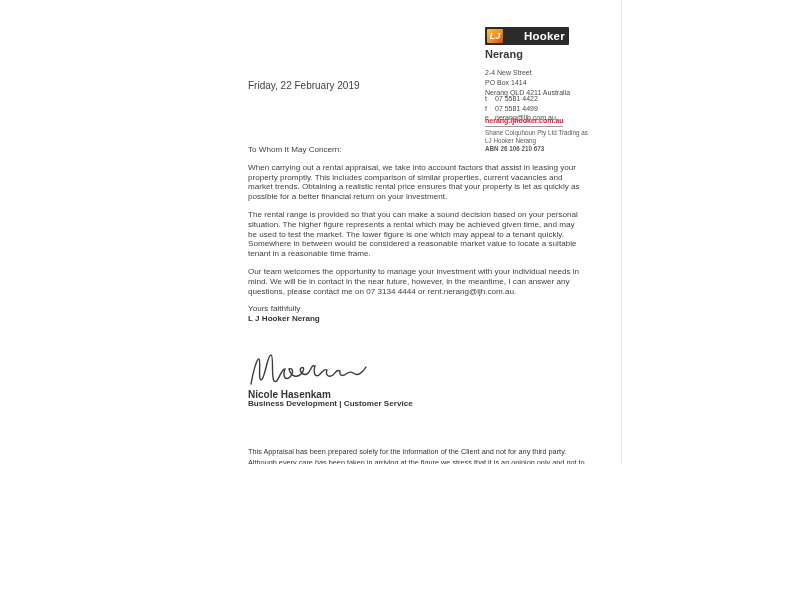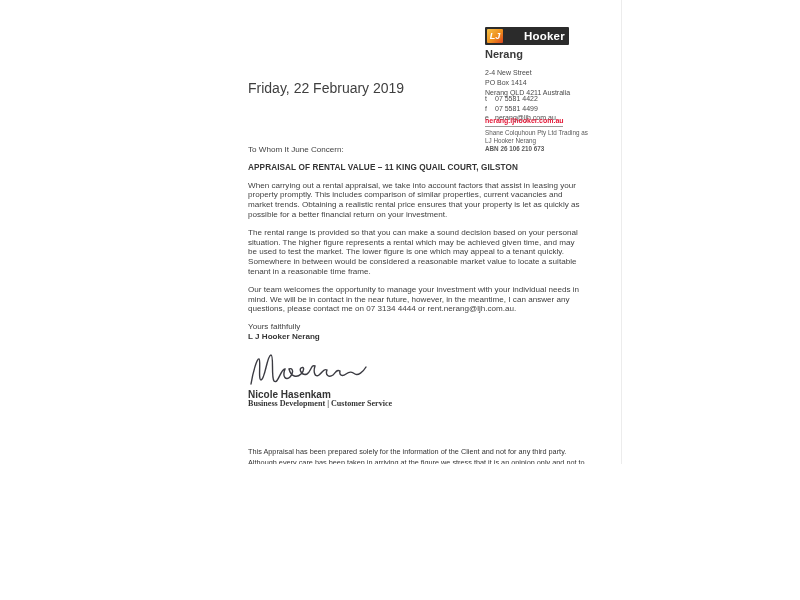--- a/index.html
+++ b/index.html
@@ -24,29 +24,29 @@
   .office-name { left:485px; top:48px; font-size:11px; font-weight:bold; color:#3a3a3a; }
   .addr { left:485px; top:68px; font-size:7px; line-height:10px; color:#4a4a4a; }
   .contact-rows { left:485px; top:94px; font-size:7px; line-height:9.5px; color:#4a4a4a; }
   .contact-rows .lbl { display:inline-block; width:10px; }
   .site { left:485px; top:117px; font-size:7px; font-weight:bold; color:#e31837; }
   .legal-rule { left:485px; top:126px; width:78px; height:1px; background:#9a9a9a; }
   .legal { left:485px; top:129px; font-size:6.3px; line-height:7.8px; color:#5a5a5a; }
   .legal .abn { font-weight:bold; }
 
   
-  .date { left:248px; top:80px; font-size:14px; }
+  .date { left:248px; top:80px; font-size:10px; }
   .body-block { left:248px; top:145px; width:332px; font-size:8.1px; line-height:9.8px; }
   .body-block p { margin-bottom:8px; }
   .subject { font-weight:bold; font-size:8.2px; letter-spacing:.1px; color:#353535; }
   .closing-line { margin-bottom:0 !important; }
   .company-line { font-weight:bold; margin-bottom:0 !important; color:#353535; }
   .sig-svg { left:245px; top:350px; }
   .sig-name { left:248px; top:389px; font-size:10px; font-weight:bold; color:#353535; }
-  .sig-title { left:248px; top:399px; font-size:8.1px; font-weight:bold; color:#353535;font-family:Liberation Serif, serif; }
+  .sig-title { left:248px; top:399px; font-size:8.1px; font-weight:bold; color:#353535; }
 
   
   .disclaimer { left:248px; top:446px; width:338px; font-size:7.3px; line-height:11px; color:#333; }
   .disclaimer h4 { font-size:7.3px; font-weight:bold; margin-bottom:1px; color:#222; }
 
   
   .footer { left:195px; top:546px; width:418px; height:49px; }
   .photo { position:absolute; top:0; height:49px; overflow:hidden; }
   .photo-old { left:0; width:91px;
     background:linear-gradient(#ccc5b2 0 16%, #e6d8ad 16% 34%, #d9c493 34% 100%); }
@@ -124,22 +124,21 @@
   <div class="abs legal-rule"></div>
   <div class="abs legal">
     <div>Shane Colquhoun Pty Ltd Trading as</div>
     <div>LJ Hooker Nerang</div>
     <div class="abn">ABN 26 106 210 673</div>
   </div>
 
   <div class="abs date">Friday, 22 February 2019</div>
 
   <div class="abs body-block">
-    <p>To Whom It June Concern:</p>
-    <p class="subject">APPRAISAL OF RENTAL VALUE – 11 KING QUAIL COURT, GILSTON</p>
+    <p>To Whom It May Concern:</p>
     <p>When carrying out a rental appraisal, we take into account factors that assist in leasing your property promptly. This includes comparison of similar properties, current vacancies and market trends. Obtaining a realistic rental price ensures that your property is let as quickly as possible for a better financial return on your investment.</p>
     <p>The rental range is provided so that you can make a sound decision based on your personal situation. The higher figure represents a rental which may be achieved given time, and may be used to test the market. The lower figure is one which may appeal to a tenant quickly. Somewhere in between would be considered a reasonable market value to locate a suitable tenant in a reasonable time frame.</p>
     <p>Our team welcomes the opportunity to manage your investment with your individual needs in mind. We will be in contact in the near future, however, in the meantime, I can answer any questions, please contact me on 07 3134 4444 or rent.nerang@ljh.com.au.</p>
     <p class="closing-line">Yours faithfully</p>
     <p class="company-line">L J Hooker Nerang</p>
   </div>
 
   <svg class="abs sig-svg" width="130" height="40" viewBox="0 0 130 40">
     <path d="M6 34 C8 22 12 8 14 9 C16 10 13 30 16 30 C20 30 22 5 26 5 C29 5 26 27 29 31
              C33 35 36 18 40 19 C37 27 41 31 45 27 C49 23 48 17 44 19 C46 27 52 28 56 24

